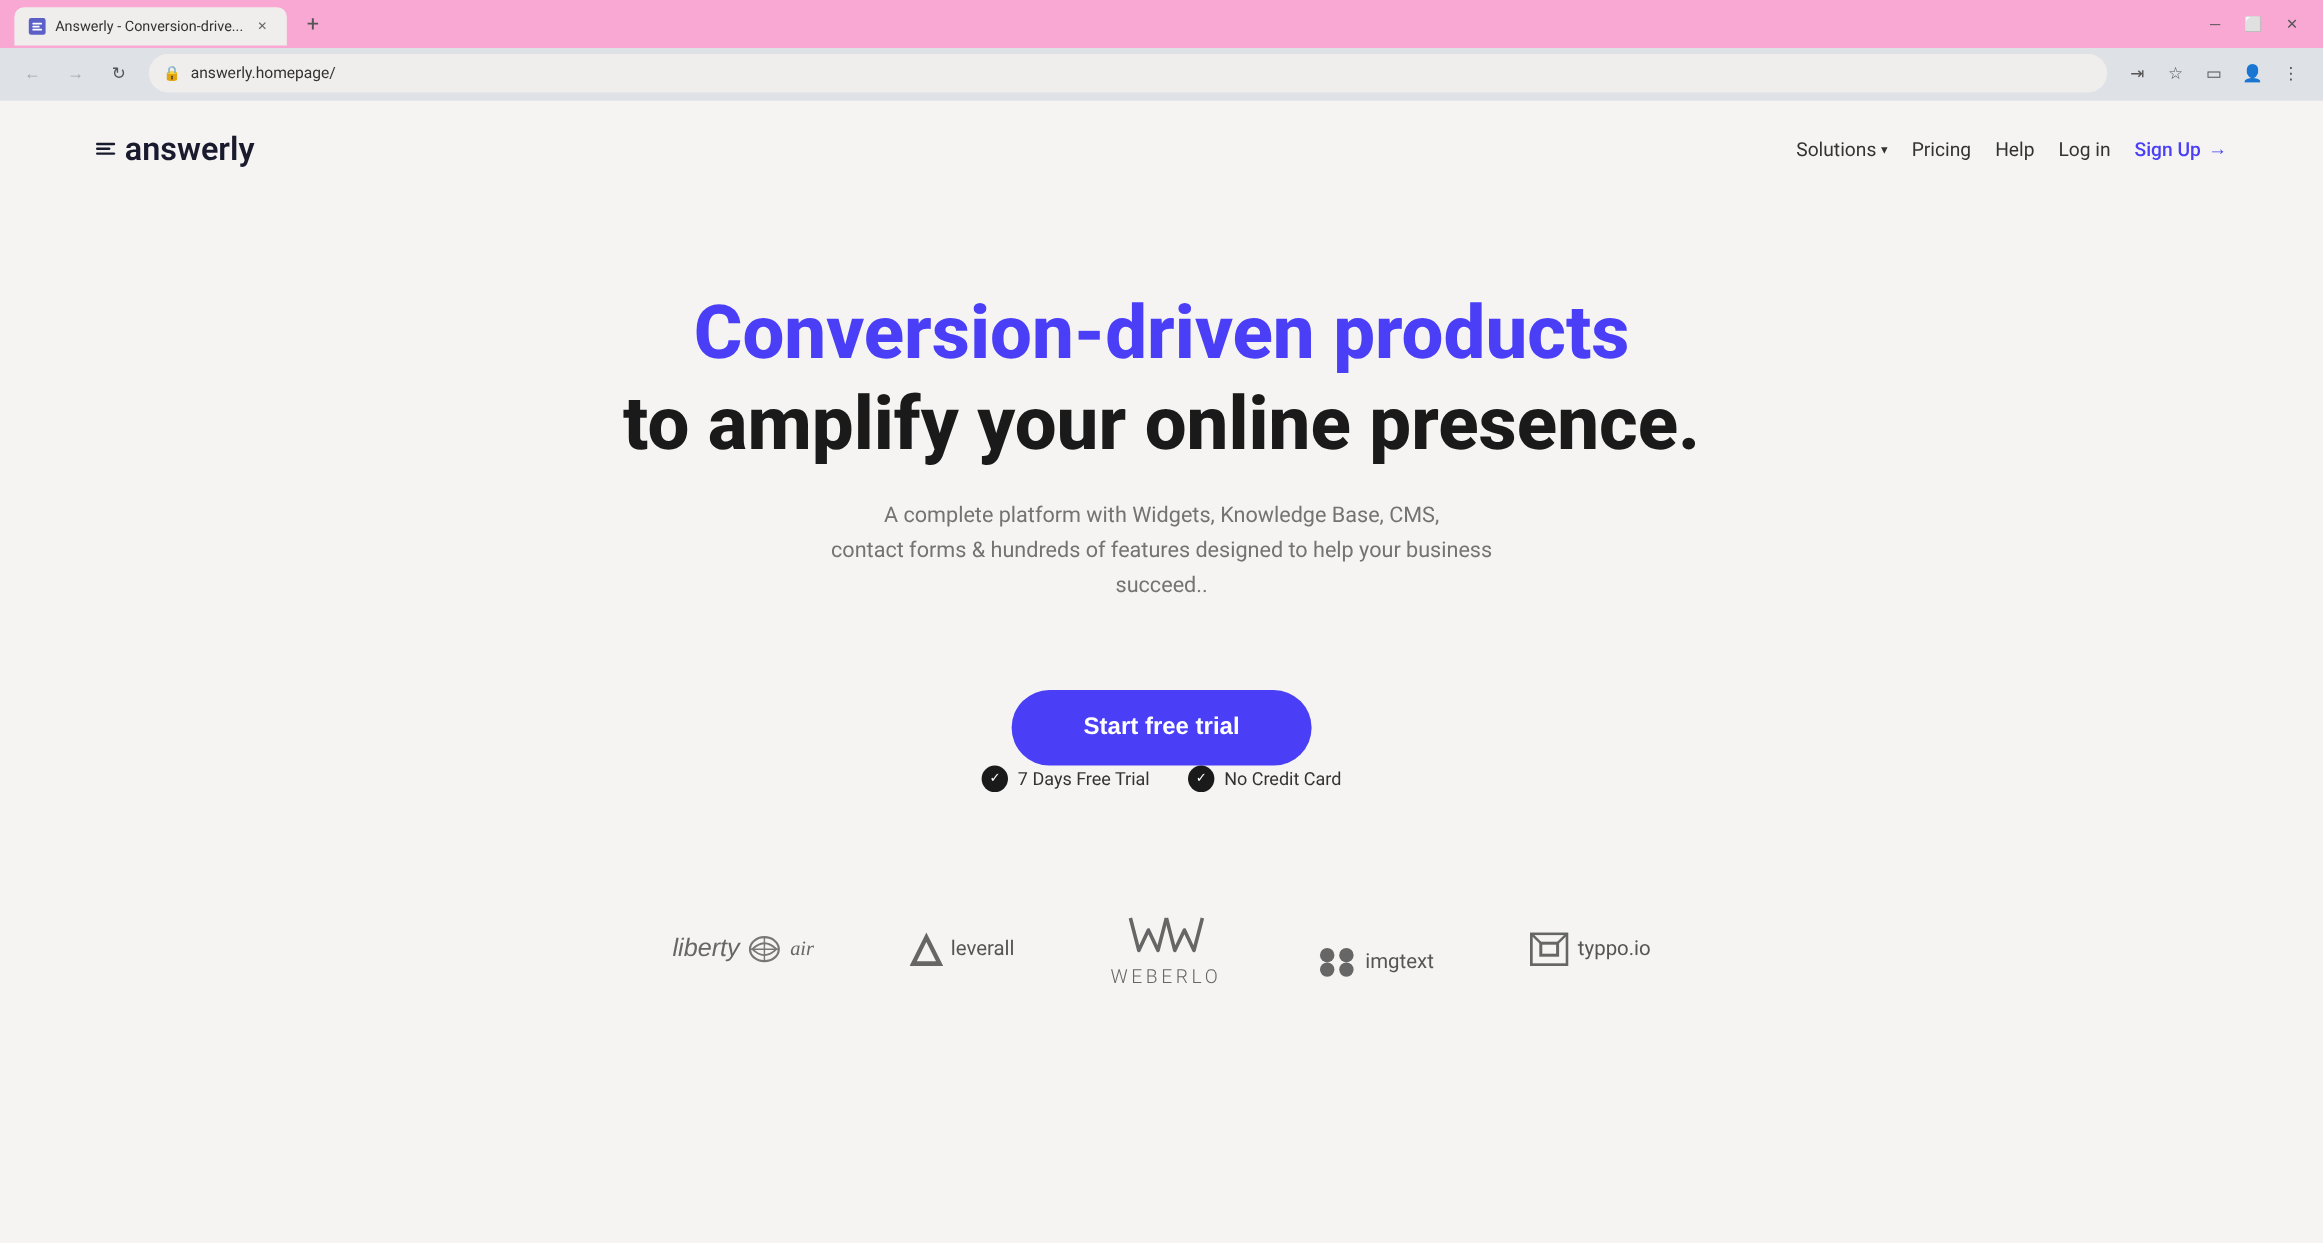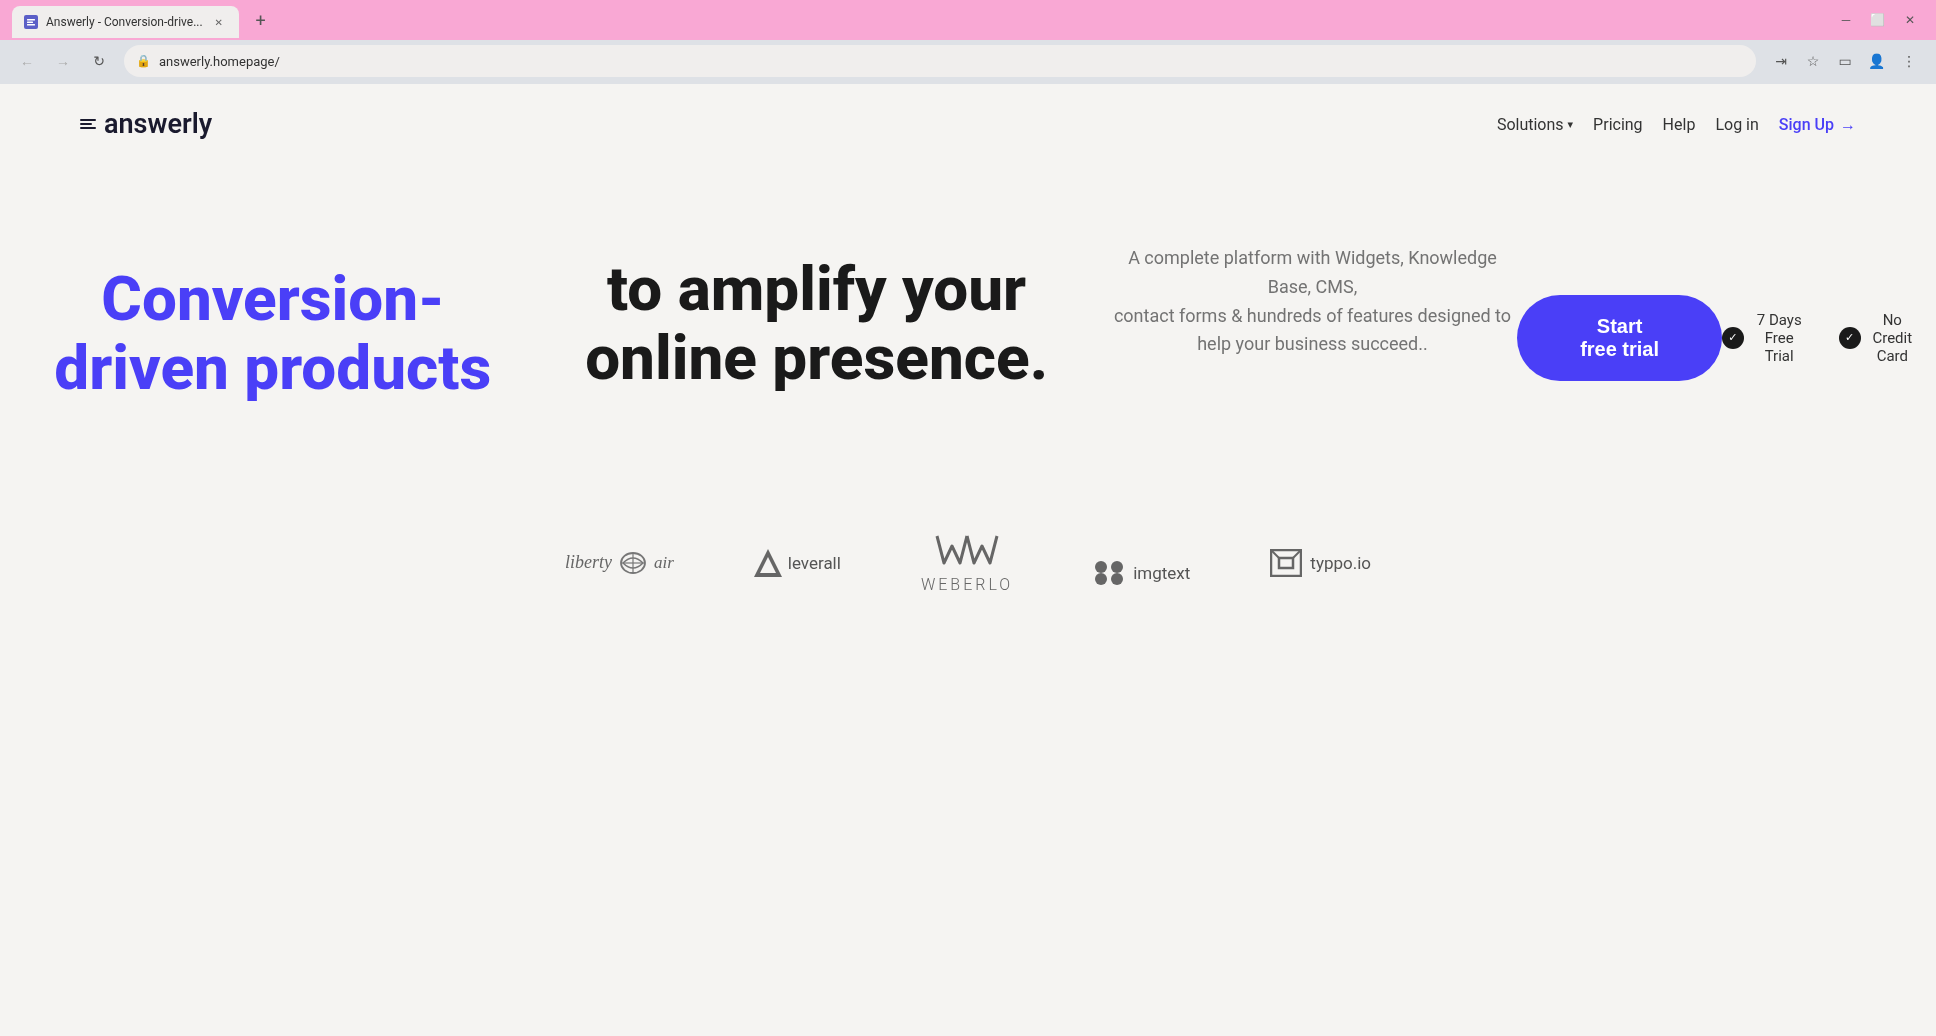--- a/index.html
+++ b/index.html
@@ -225,21 +225,21 @@
       cursor: pointer;
       font-weight: 500;
       display: flex;
       align-items: center;
       gap: 6px;
     }
 
     
     .hero {
       display: flex;
-      flex-direction: row;
+      flex-direction: column;
       align-items: center;
       text-align: center;
       padding: 80px 20px 60px;
     }
 
     .hero-title-line1 {
       font-size: 62px;
       font-weight: 800;
       color: #4a3ff7;
       line-height: 1.1;
@@ -456,21 +456,21 @@
       <div class="trust-badge">
         <div class="check-circle">✓</div>
         <span>No Credit Card</span>
       </div>
     </div>
   </section>
 
   <div class="logos-section">
 
     <div class="liberty-air-logo">
-      <span style="font-size:18px; color:#666; font-family:Liberation Serif, serif; font-style:italic;">liberty</span>
+      <span style="font-size:21px; color:#666; font-family:Liberation Sans, sans-serif; font-style:italic;">liberty</span>
       <svg width="30" height="24" viewBox="0 0 30 24">
         <ellipse cx="15" cy="12" rx="12" ry="10" fill="none" stroke="#777" stroke-width="1.8"></ellipse>
         <path d="M5 12 Q15 2 25 12" fill="none" stroke="#777" stroke-width="1.5"></path>
         <path d="M5 12 Q15 22 25 12" fill="none" stroke="#777" stroke-width="1.5"></path>
         <line x1="3" y1="12" x2="27" y2="12" stroke="#777" stroke-width="1.2"></line>
         <line x1="15" y1="2" x2="15" y2="22" stroke="#777" stroke-width="1.2"></line>
       </svg>
       <span style="font-size:17px; color:#666; font-family:serif; font-style:italic;">air</span>
     </div>
 

